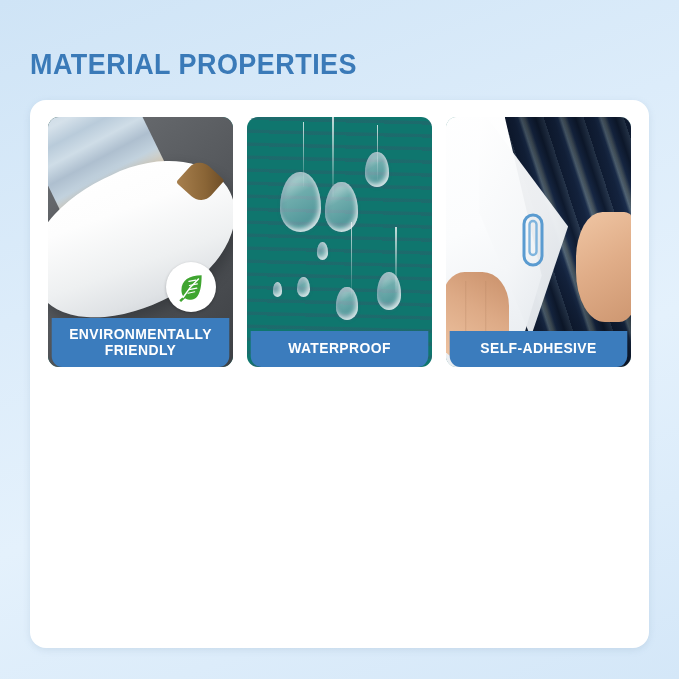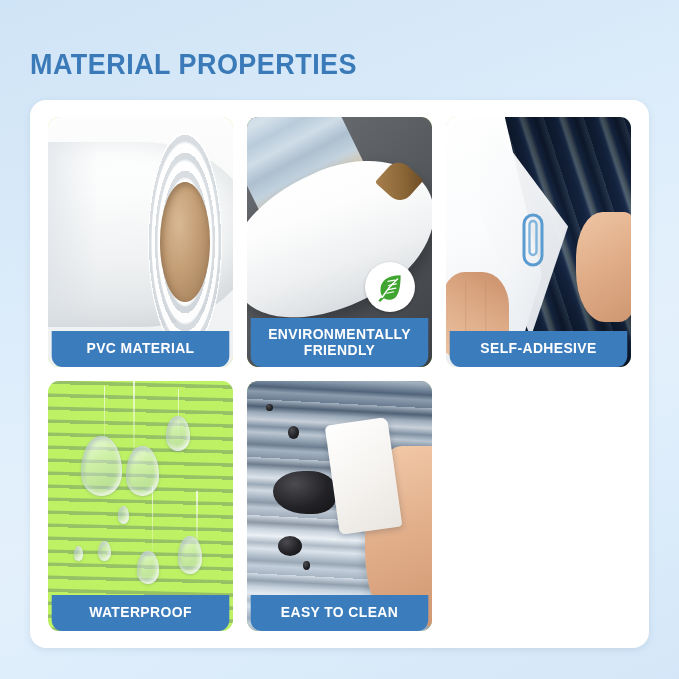--- a/index.html
+++ b/index.html
@@ -78,21 +78,21 @@
     grid-template-columns: repeat(3, 1fr);
     grid-template-rows: repeat(2, 1fr);
     column-gap: 14px;
     row-gap: 14px;
   }
 
   .cell {
     position: relative;
     border-radius: 11px;
     overflow: hidden;
-    background: #bef264;
+    background: #0f766e;
   }
 
   .photo {
     position: absolute;
     inset: 0;
   }
 
   .label-bar {
     position: absolute;
     left: 0; right: 0; bottom: 0;
@@ -429,61 +429,37 @@
 </head>
 <body>
 
 <div id="header">
   <div id="page-title">MATERIAL PROPERTIES</div>
 </div>
 
 <div id="card">
   <div id="grid">
 
-    <div class="cell">
-      <div class="photo pvc-bg">
-        <div class="pvc-roll"></div>
-        <div class="pvc-edge-line"></div>
-        <div class="pvc-rings"></div>
-        <div class="pvc-core"></div>
-      </div>
-      <div class="label-bar">PVC MATERIAL</div>
-    </div>
 
     <div class="cell">
       <div class="photo eco-bg">
         <div class="eco-beach"></div>
         <div class="eco-peel">
           <div class="eco-peel-tip"></div>
         </div>
         <div class="eco-badge">
           <svg width="34" height="34" viewBox="0 0 32 32">
             <path d="M26 5c-12 0-19 5-19 14 0 2.4 .7 4.4 1.9 6L5 28.4l1.6 1.6 3.8-3.4C12 27.6 14 28 16 28c9 0 10-14 10-23z" fill="#3fa530"></path>
             <path d="M23 8.5C18 13 12.5 19.5 8.6 25.8" stroke="#ffffff" stroke-width="1.5" fill="none" stroke-linecap="round"></path>
             <path d="M20.5 9.5l-6.5 1.2M22 13l-7.5 1.6M21.5 17l-7.2 1.5M19.5 20.5l-6.3 1.4" stroke="#ffffff" stroke-width="1.1" fill="none" stroke-linecap="round"></path>
           </svg>
         </div>
       </div>
       <div class="label-bar two-line">ENVIRONMENTALLY
 FRIENDLY</div>
-    </div>
-
-    <div class="cell">
-      <div class="photo adh-bg">
-        <div class="adh-marble"></div>
-        <div class="adh-sheet"></div>
-        <div class="adh-fold"></div>
-        <div class="adh-hand-right"></div>
-        <div class="adh-hand-left"></div>
-        <svg class="adh-clip" viewBox="0 0 26 56">
-          <rect x="4" y="3" width="18" height="50" rx="9" fill="none" stroke="#5a9bd0" stroke-width="3"></rect>
-          <rect x="9.5" y="9" width="7" height="34" rx="3.5" fill="none" stroke="#7fb4dd" stroke-width="2.4"></rect>
-        </svg>
-      </div>
-      <div class="label-bar">SELF-ADHESIVE</div>
     </div>
 
     <div class="cell">
       <div class="photo wtr-bg">
         <div class="wtr-bg2"></div>
         <div class="streak" style="left:30%;top:2%;height:26%;"></div>
         <div class="streak" style="left:46%;top:0%;height:32%;"></div>
         <div class="streak" style="left:70%;top:3%;height:22%;"></div>
         <div class="streak" style="left:56%;top:42%;height:30%;"></div>
         <div class="streak" style="left:80%;top:44%;height:26%;"></div>
@@ -493,29 +469,30 @@
         <div class="drop" style="left:70%;top:62%;width:13%;height:15%;"></div>
         <div class="drop" style="left:48%;top:68%;width:12%;height:13%;"></div>
         <div class="drop" style="left:27%;top:64%;width:7%;height:8%;"></div>
         <div class="drop" style="left:14%;top:66%;width:5%;height:6%;"></div>
         <div class="drop" style="left:38%;top:50%;width:6%;height:7%;"></div>
       </div>
       <div class="label-bar">WATERPROOF</div>
     </div>
 
     <div class="cell">
-      <div class="photo cln-bg">
-        <div class="cln-bg2"></div>
-        <div class="ink" style="left:14%;top:36%;width:34%;height:17%;border-radius:52% 46% 40% 58%;"></div>
-        <div class="ink" style="left:17%;top:62%;width:13%;height:8%;"></div>
-        <div class="ink" style="left:22%;top:18%;width:6%;height:5%;"></div>
-        <div class="ink" style="left:43%;top:22%;width:6%;height:5%;"></div>
-        <div class="ink" style="left:10%;top:9%;width:4%;height:3%;"></div>
-        <div class="ink" style="left:30%;top:72%;width:4%;height:3.5%;"></div>
-        <div class="cln-hand"></div>
-        <div class="cln-cloth"></div>
+      <div class="photo adh-bg">
+        <div class="adh-marble"></div>
+        <div class="adh-sheet"></div>
+        <div class="adh-fold"></div>
+        <div class="adh-hand-right"></div>
+        <div class="adh-hand-left"></div>
+        <svg class="adh-clip" viewBox="0 0 26 56">
+          <rect x="4" y="3" width="18" height="50" rx="9" fill="none" stroke="#5a9bd0" stroke-width="3"></rect>
+          <rect x="9.5" y="9" width="7" height="34" rx="3.5" fill="none" stroke="#7fb4dd" stroke-width="2.4"></rect>
+        </svg>
       </div>
-      <div class="label-bar">EASY TO CLEAN</div>
+      <div class="label-bar">SELF-ADHESIVE</div>
     </div>
+
 
 
   </div>
 </div>
 
 </body></html>

